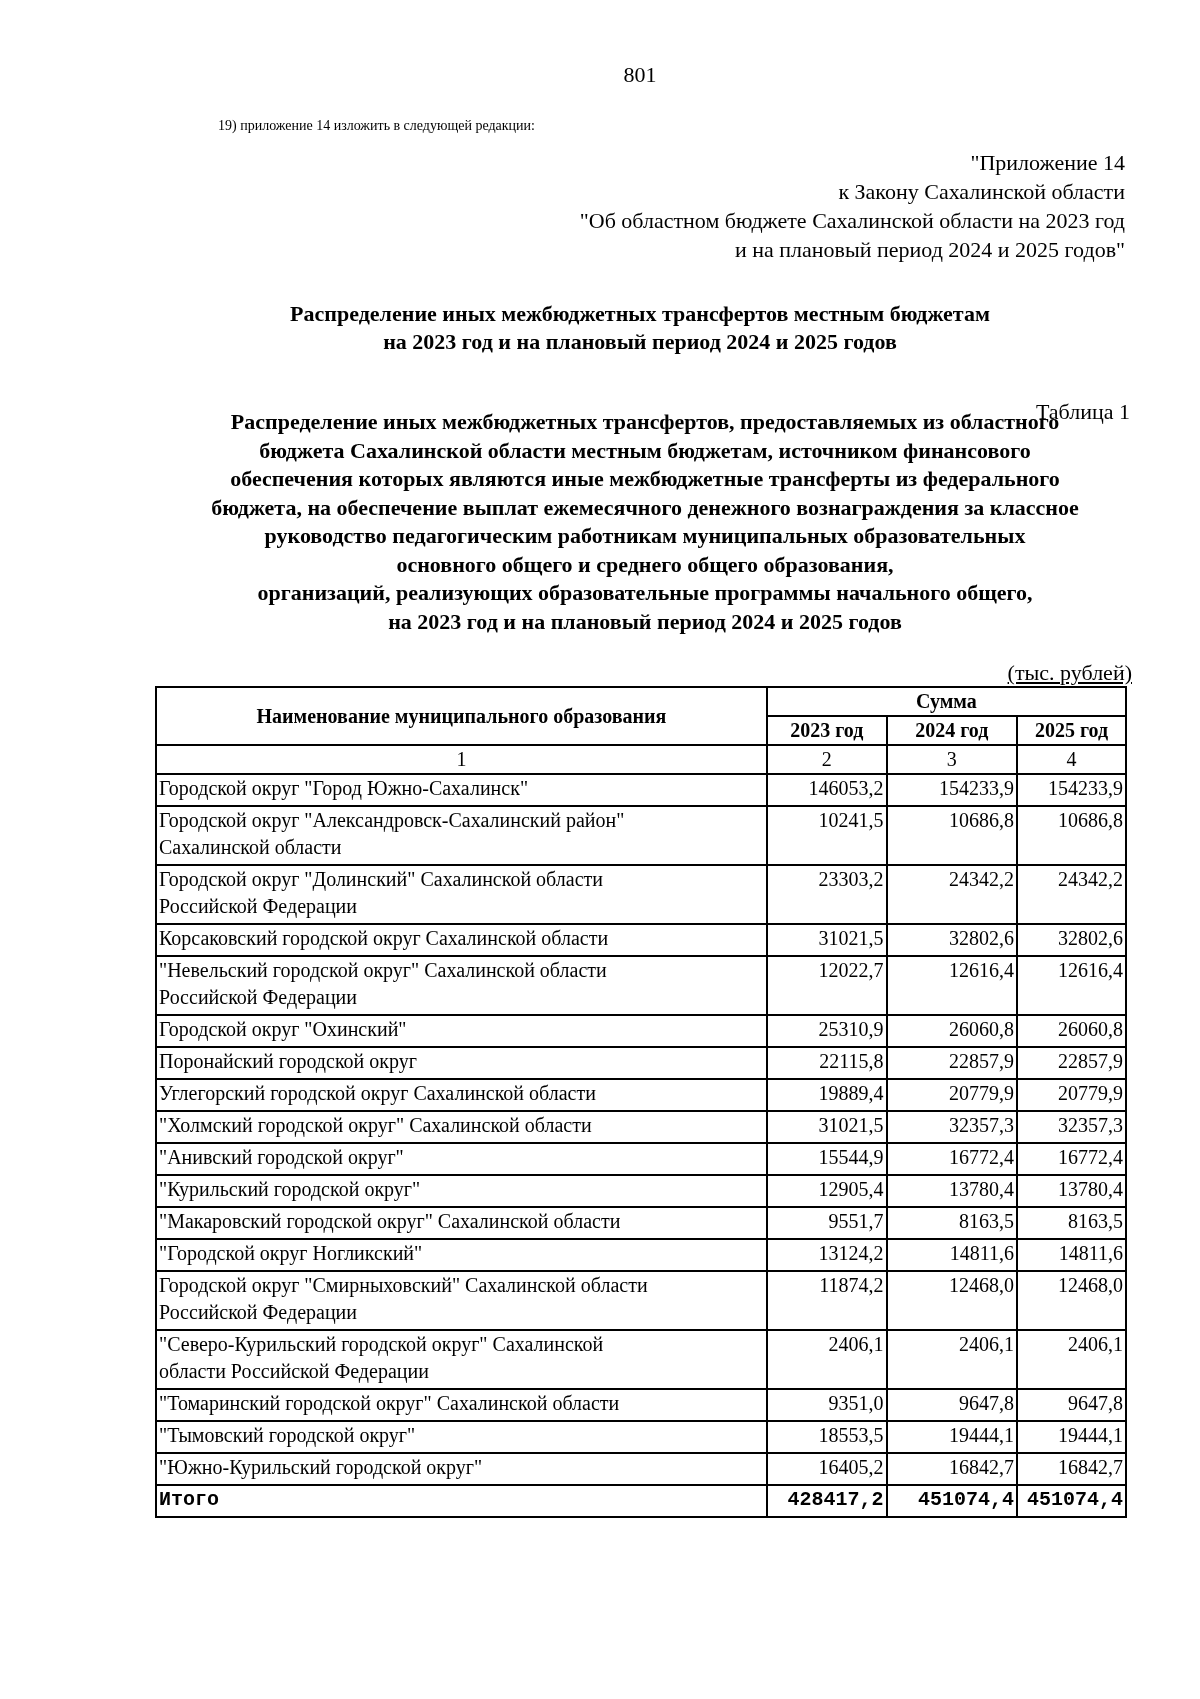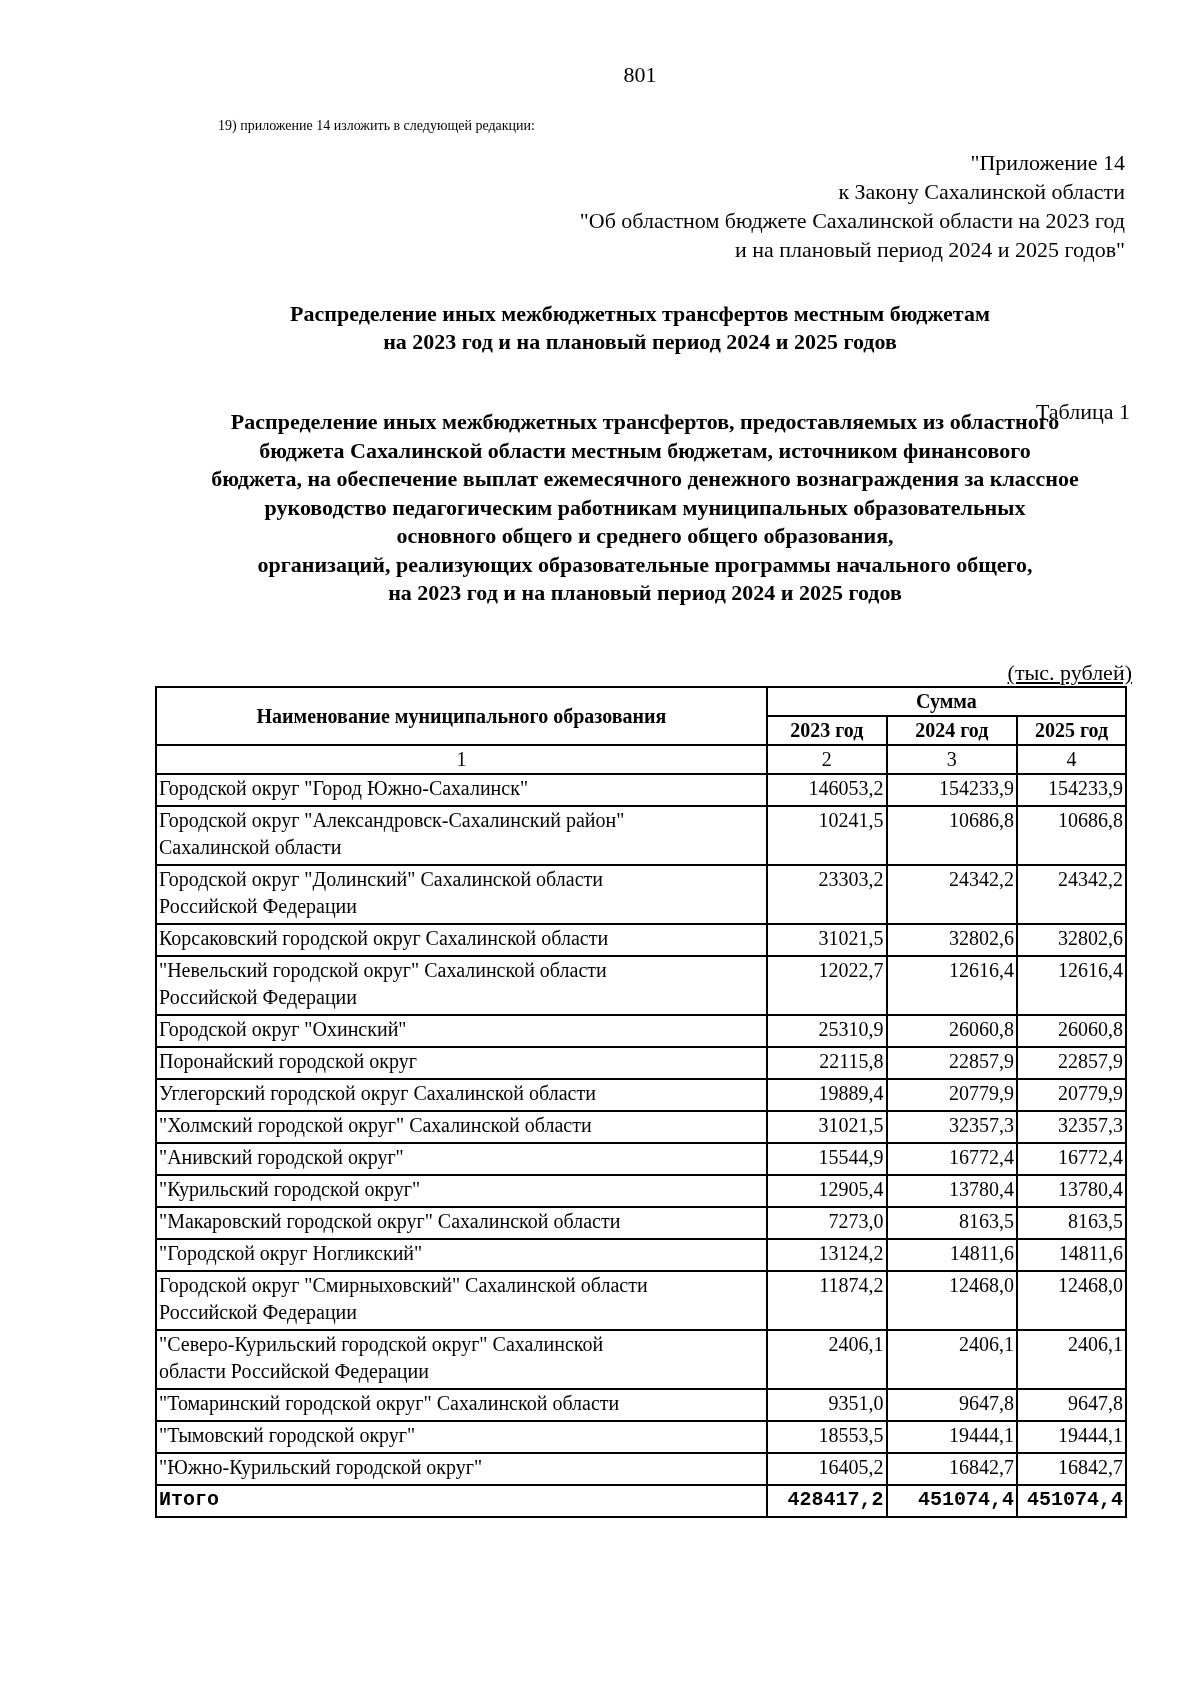--- a/index.html
+++ b/index.html
@@ -39,20 +39,21 @@
 <div class="abs main-title">
   <div>Распределение иных межбюджетных трансфертов местным бюджетам</div>
   <div>на 2023 год и на плановый период 2024 и 2025 годов</div>
 </div>
 
 <div class="abs table-no">Таблица 1</div>
 
 <div class="abs table-title">
   <div>Распределение иных межбюджетных трансфертов, предоставляемых из областного</div>
   <div>бюджета Сахалинской области местным бюджетам, источником финансового</div>
+  <div>обеспечения которых являются иные межбюджетные трансферты из федерального</div>
   <div>бюджета, на обеспечение выплат ежемесячного денежного вознаграждения за классное</div>
   <div>руководство педагогическим работникам муниципальных образовательных</div>
   <div>основного общего и среднего общего образования,</div>
   <div>организаций, реализующих образовательные программы начального общего,</div>
   <div>на 2023 год и на плановый период 2024 и 2025 годов</div>
 </div>
 
 <div class="abs units">(тыс. рублей)</div>
 
 <table class="data">
@@ -162,21 +163,21 @@
           <div>"Курильский городской округ"</div>
         </td>
         <td class="c-num">12905,4</td>
         <td class="c-num">13780,4</td>
         <td class="c-num">13780,4</td>
       </tr>
       <tr class="r1">
         <td class="c-name">
           <div>"Макаровский городской округ" Сахалинской области</div>
         </td>
-        <td class="c-num">7273,0</td>
+        <td class="c-num">9551,7</td>
         <td class="c-num">8163,5</td>
         <td class="c-num">8163,5</td>
       </tr>
       <tr class="r1">
         <td class="c-name">
           <div>"Городской округ Ногликский"</div>
         </td>
         <td class="c-num">13124,2</td>
         <td class="c-num">14811,6</td>
         <td class="c-num">14811,6</td>

